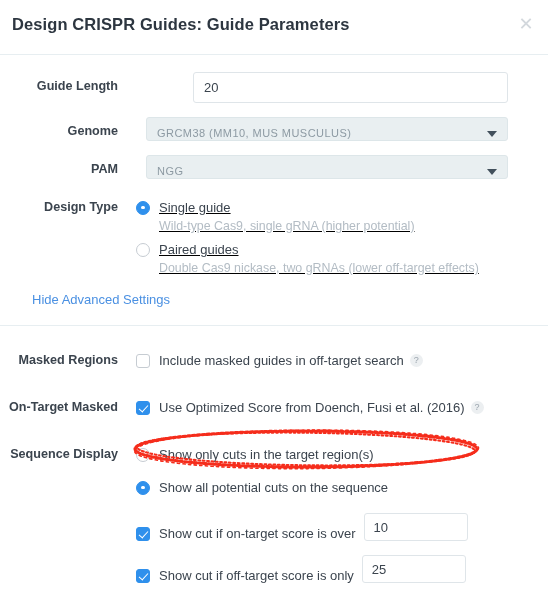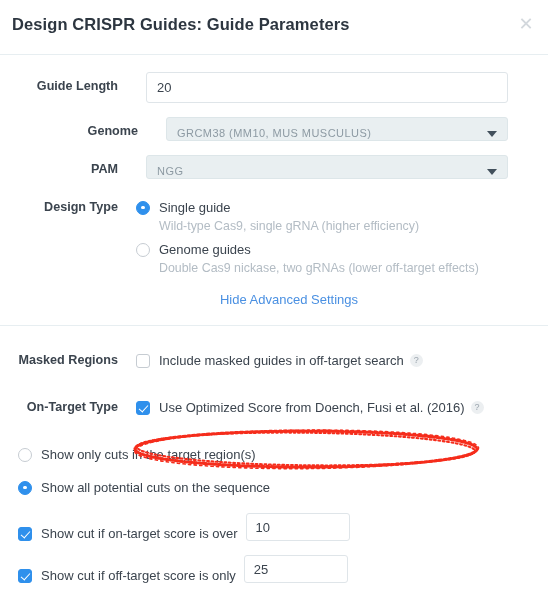--- a/index.html
+++ b/index.html
@@ -212,21 +212,21 @@
     line-height: 13px;
     text-align: center;
     margin-left: 6px;
     vertical-align: 1px;
     cursor: pointer;
     user-select: none;
   }
 
   
   .advanced-link-wrap {
-    text-align: center;
+    text-align: left;
     padding-right: 2px;
     margin-left: 32px;
   }
 
   .advanced-link {
     font-size: 13px;
     color: #4a90e2;
     text-decoration: none;
     cursor: pointer;
     white-space: nowrap;
@@ -271,28 +271,28 @@
 
 <div class="dialog">
 
   <div class="dialog-header">
     <div class="dialog-title">Design CRISPR Guides: Guide Parameters</div>
     <div class="close-icon">✕</div>
   </div>
 
   <div class="form-section" style="padding-top:17px;">
 
-    <div class="row" style="margin-bottom:14px;">
+    <div class="row" style="margin-bottom:14px;gap:47px;">
       <div class="row-label">Guide Length</div>
       <div class="row-field">
         <input class="text-input" type="text" value="20" style="">
       </div>
     </div>
 
-    <div class="row" style="margin-bottom:14px;padding-left:20px;">
+    <div class="row" style="margin-bottom:14px;">
       <div class="row-label">Genome</div>
       <div class="row-field">
         <div class="select-box">
           <span class="select-value">GRCM38 (MM10, MUS MUSCULUS)</span>
           <span class="chevron-down-icon"></span>
         </div>
       </div>
     </div>
 
     <div class="row" style="margin-bottom:18px;justify-content:flex-end;">
@@ -300,31 +300,31 @@
       <div class="row-field">
         <div class="select-box">
           <span class="select-value">NGG</span>
           <span class="chevron-down-icon"></span>
         </div>
       </div>
     </div>
 
     <div class="row">
       <div class="row-label" style="padding-top:3px;">Design Type</div>
-      <div class="row-field" style="padding-left:18px;">
+      <div class="row-field" style="padding-left:18px;text-decoration:underline;">
 
         <div class="opt-line">
           <span class="radio checked"></span>
           <span class="opt-label">Single guide</span>
         </div>
-        <div class="opt-sub">Wild-type Cas9, single gRNA (higher efficiency)</div>
+        <div class="opt-sub">Wild-type Cas9, single gRNA (higher potential)</div>
 
         <div class="opt-line">
           <span class="radio"></span>
-          <span class="opt-label">Genome guides</span>
+          <span class="opt-label">Paired guides</span>
         </div>
         <div class="opt-sub">Double Cas9 nickase, two gRNAs (lower off-target effects)</div>
 
       </div>
     </div>
 
     <div class="advanced-link-wrap" style="margin-top:9px; padding-right:2px;">
       <a class="advanced-link">Hide Advanced Settings</a>
     </div>
   </div>
@@ -338,31 +338,32 @@
       <div class="row-field" style="padding-left:18px;">
         <div class="opt-line">
           <span class="checkbox"></span>
           <span class="opt-label">Include masked guides in off-target search</span>
           <span class="help-icon">?</span>
         </div>
       </div>
     </div>
 
     <div class="row" style="margin-bottom:26px;">
-      <div class="row-label" style="padding-top:3px;">On-Target Type</div>
+      <div class="row-label" style="padding-top:3px;">On-Target Masked</div>
       <div class="row-field" style="padding-left:18px;">
         <div class="opt-line">
           <span class="checkbox checked"></span>
           <span class="opt-label">Use Optimized Score from Doench, Fusi et al. (2016)</span>
           <span class="help-icon">?</span>
         </div>
       </div>
     </div>
 
     <div class="row">
+      <div class="row-label" style="padding-top:3px;">Sequence Display</div>
       <div class="row-field" style="padding-left:18px;">
 
         <div class="opt-line">
           <span class="radio"></span>
           <span class="opt-label">Show only cuts in the target region(s)</span>
         </div>
 
         <div class="opt-line" style="margin-top:12px;">
           <span class="radio checked"></span>
           <span class="opt-label">Show all potential cuts on the sequence</span>

